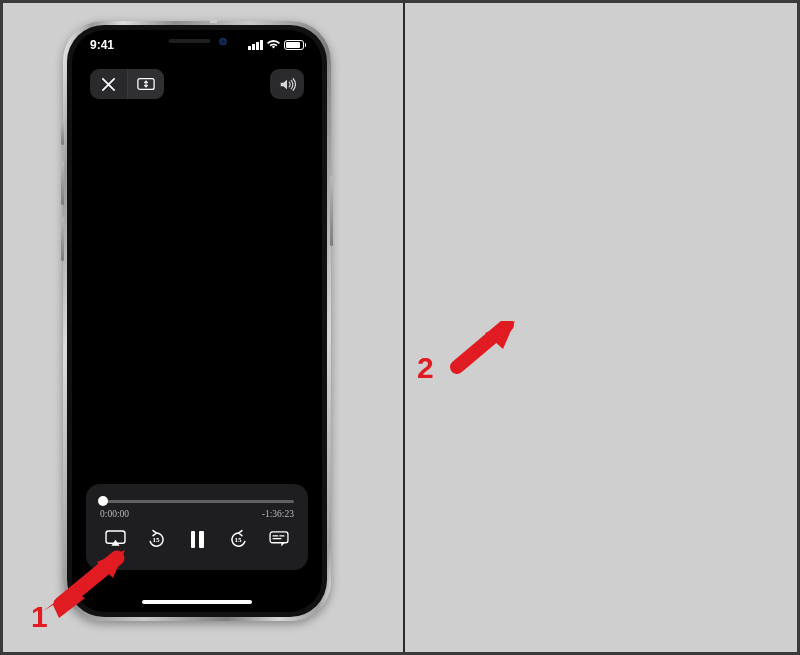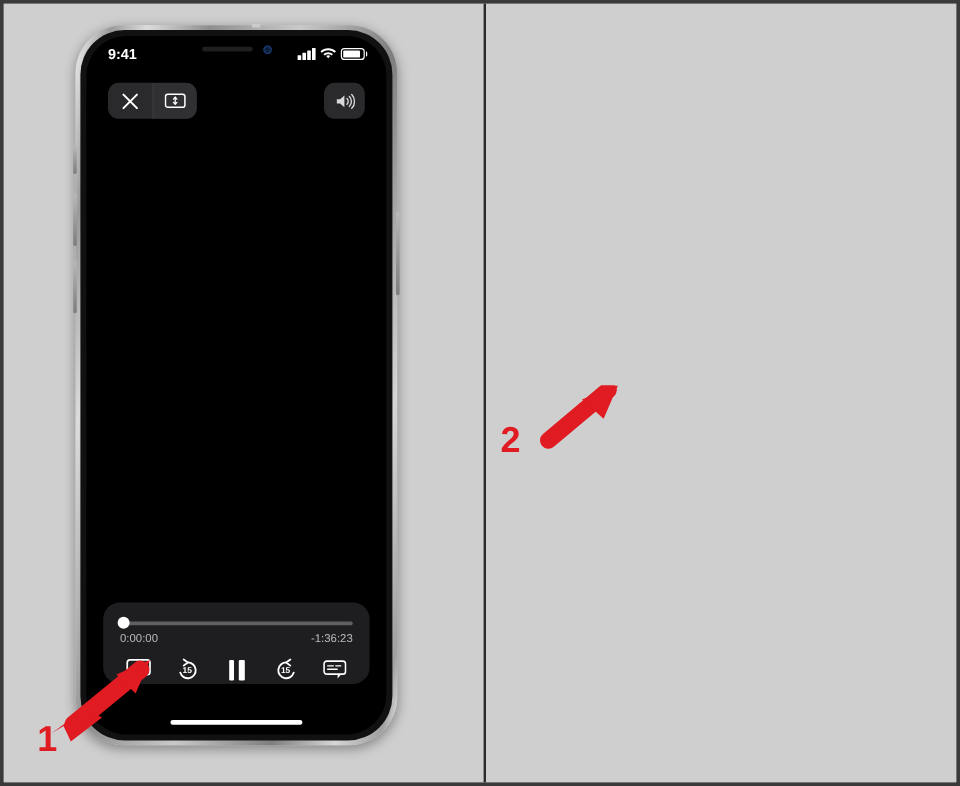--- a/index.html
+++ b/index.html
@@ -101,22 +101,23 @@
   }
   .pill-btn + .pill-btn { border-left:1px solid #3a3a3c; background:#303033; }
   .sq-btn {
     width:34px; height:30px; border-radius:9px; background:#2a2a2c;
     display:flex; align-items:center; justify-content:center;
   }
 
   .controls-card {
     position:absolute; left:14px; right:14px; bottom:42px;
     background:#1e1e20; border-radius:14px;
-    padding:12px 12px 0;
+    padding:12px 12px 19px;
     z-index:15;
+    font-family:Liberation Serif, serif;
   }
   .scrub-row { position:relative; height:10px; }
   .scrub-track {
     position:absolute; left:2px; right:2px; top:4px; height:2.5px;
     background:#606063; border-radius:2px;
   }
   .scrub-knob {
     position:absolute; left:0; top:0px;
     width:10px; height:10px; border-radius:50%;
     background:#fff;

